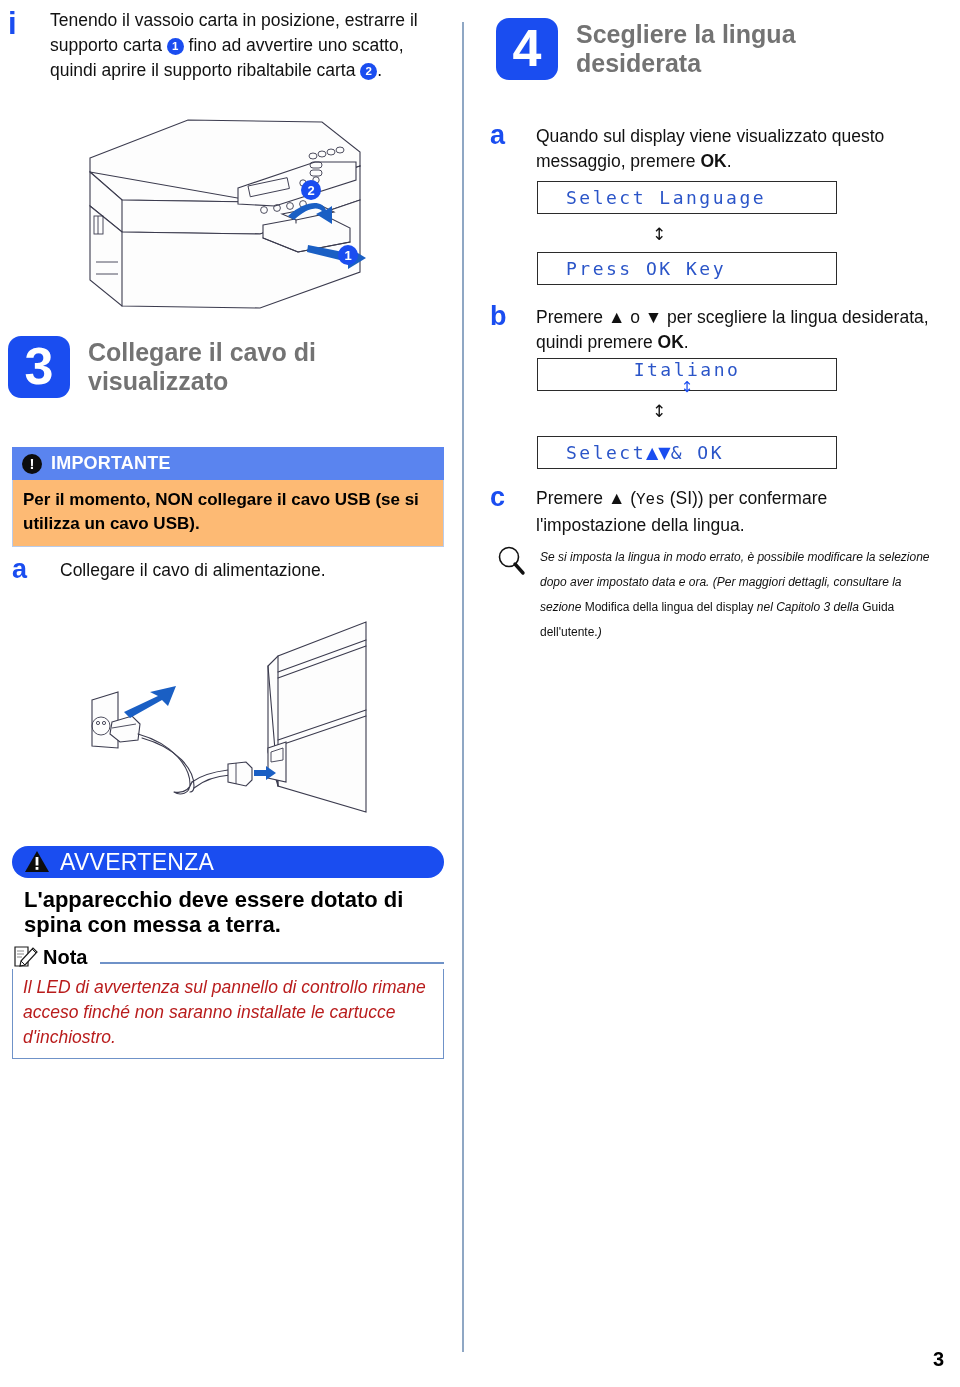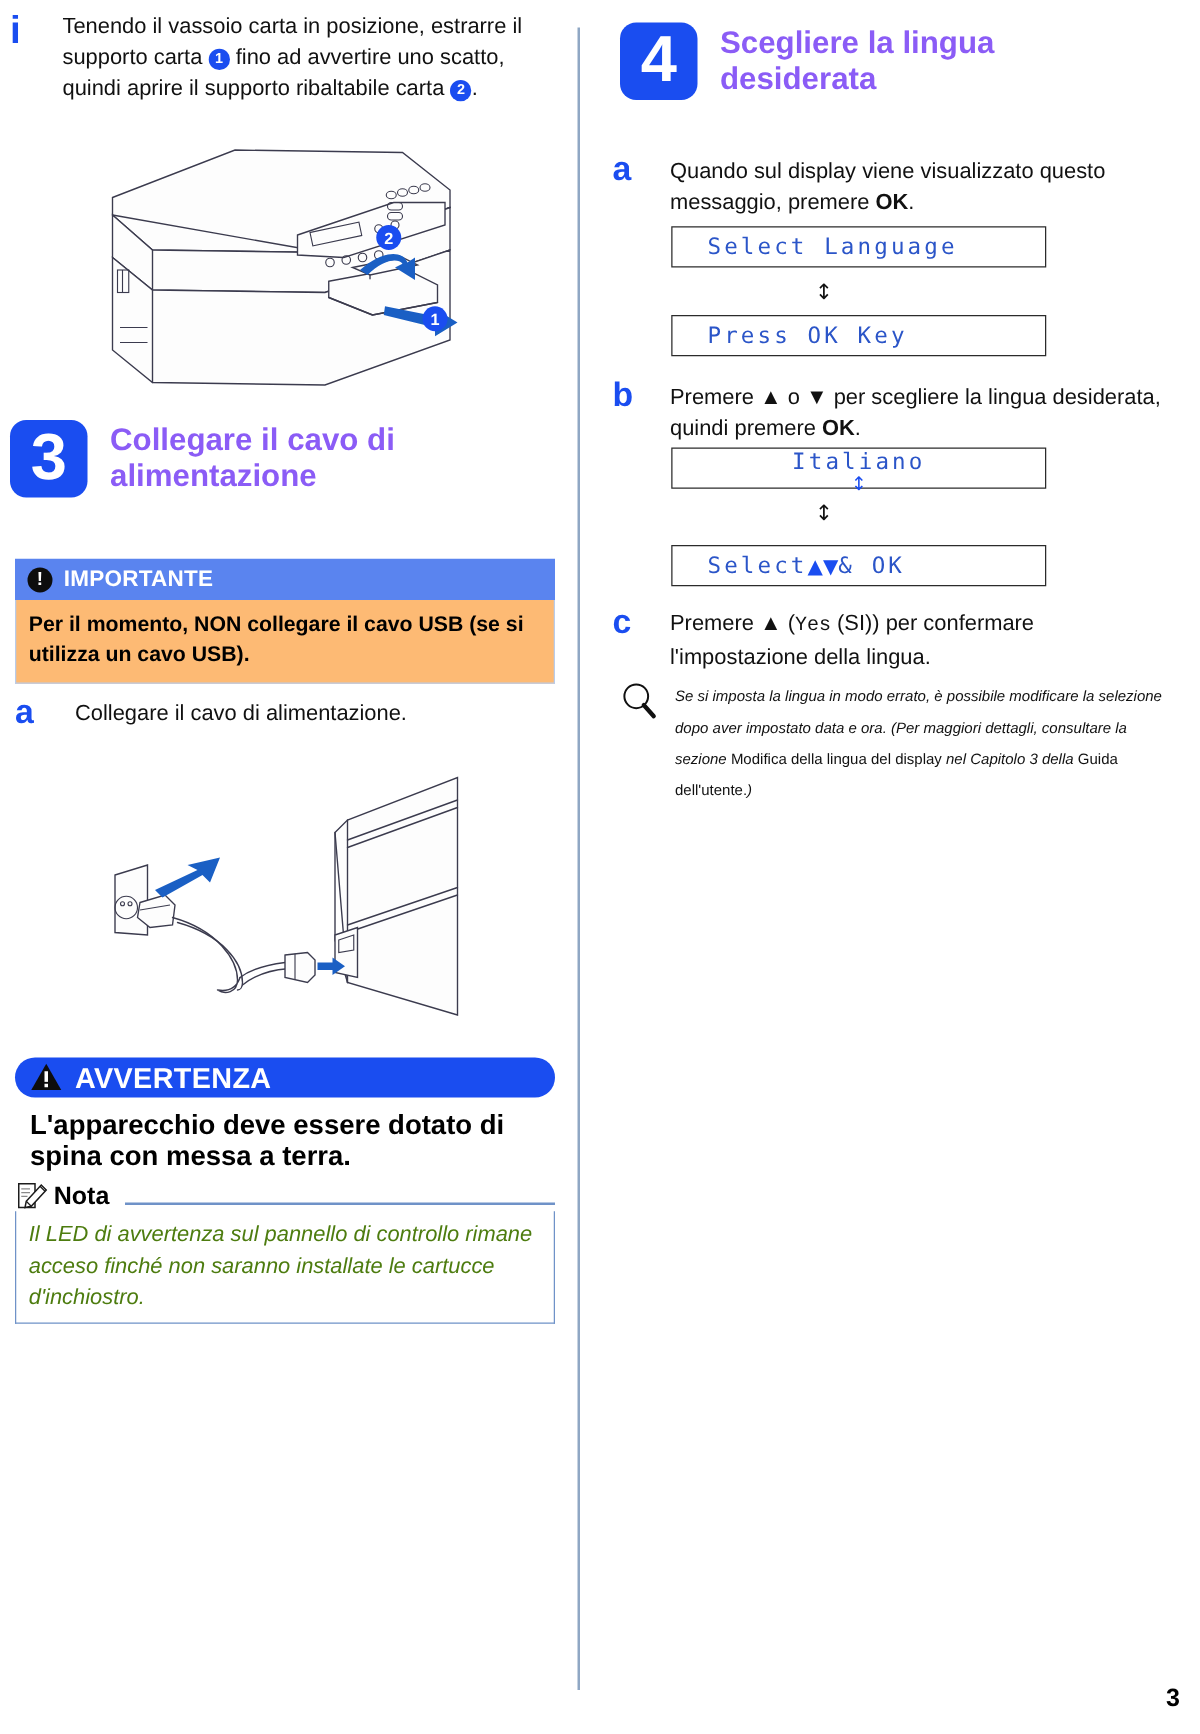--- a/index.html
+++ b/index.html
@@ -33,21 +33,21 @@
   
   .step-head{position:absolute;display:flex;align-items:flex-start;}
   .step-num{
     width:62px;height:62px;border-radius:13px;
     background:#1a4df0;color:#ffffff;
     font-size:52px;font-weight:bold;line-height:60px;text-align:center;
     flex:0 0 auto;
   }
   .step-title{
     margin-left:18px;margin-top:2px;
-    font-size:25px;font-weight:bold;line-height:29px;color:#8b5cf6;
+    font-size:25px;font-weight:bold;line-height:29px;color:#737373;
     max-width:330px;
   }
 
   
   .letter{
     position:absolute;
     color:#1a4df0;font-weight:bold;font-size:27px;line-height:27px;
     font-family:"Liberation Sans",sans-serif;
   }
   .sub-text{position:absolute;font-size:17.5px;line-height:25px;color:#111;}
@@ -70,37 +70,37 @@
     background:#fdba74;border:1px solid #b9ccea;border-top:none;
     padding:8px 10px 10px 10px;
     font-size:17px;line-height:24px;font-weight:bold;color:#000;
   }
 
   
   .warn-box{position:absolute;width:432px;}
   .warn-head{
     background:#1a4df0;color:#ffffff;border-radius:16px;
     height:32px;display:flex;align-items:center;gap:10px;padding-left:12px;
-    font-size:23px;font-weight:bold;letter-spacing:.3px;
+    font-size:23px;font-weight:normal;letter-spacing:.3px;
   }
   .warn-tri{width:26px;height:24px;flex:0 0 auto;}
   .warn-body{
     padding:9px 4px 2px 12px;
     font-size:22px;line-height:25px;font-weight:bold;color:#000;
   }
 
   
   .nota-wrap{position:absolute;width:432px;}
   .nota-head{display:flex;align-items:center;gap:5px;height:26px;}
   .nota-label{font-size:20px;font-weight:bold;color:#000;}
   .nota-rule{flex:1 1 auto;height:2px;background:#6f92c8;margin-left:8px;margin-top:12px;}
   .nota-body{
     border:1.5px solid #6f92c8;border-top:none;
     padding:6px 10px 8px 10px;margin-top:-1px;
-    font-size:17.5px;line-height:25px;font-style:italic;color:#4d7c0f;
+    font-size:17.5px;line-height:25px;font-style:italic;color:#b91c1c;
   }
 
   
   .lcd{
     position:absolute;
     border:1.5px solid #2b2b2b;
     background:#ffffff;
     height:31px;
     display:flex;align-items:center;
     padding:0 28px;
@@ -214,21 +214,21 @@
     <path class="arrowblue" d="M248 135 L288 143 L288 137 L306 148 L288 159 L288 152 L247 142 Z"></path>
 
     <circle class="badge" cx="251" cy="80" r="10"></circle>
     <text class="badge-txt" x="251" y="85">2</text>
     <circle class="badge" cx="288" cy="145" r="10"></circle>
     <text class="badge-txt" x="288" y="150">1</text>
   </svg>
 
   <div class="step-head" style="left:8px;top:336px;">
     <div class="step-num">3</div>
-    <div class="step-title">Collegare il cavo di alimentazione</div>
+    <div class="step-title">Collegare il cavo di visualizzato</div>
   </div>
 
   <div class="important-box" style="left:12px;top:447px;">
     <div class="important-head">
       <span class="bang-icon">!</span>
       <span>IMPORTANTE</span>
     </div>
     <div class="important-body">Per il momento, NON collegare il cavo USB (se si utilizza un cavo USB).</div>
   </div>
 

